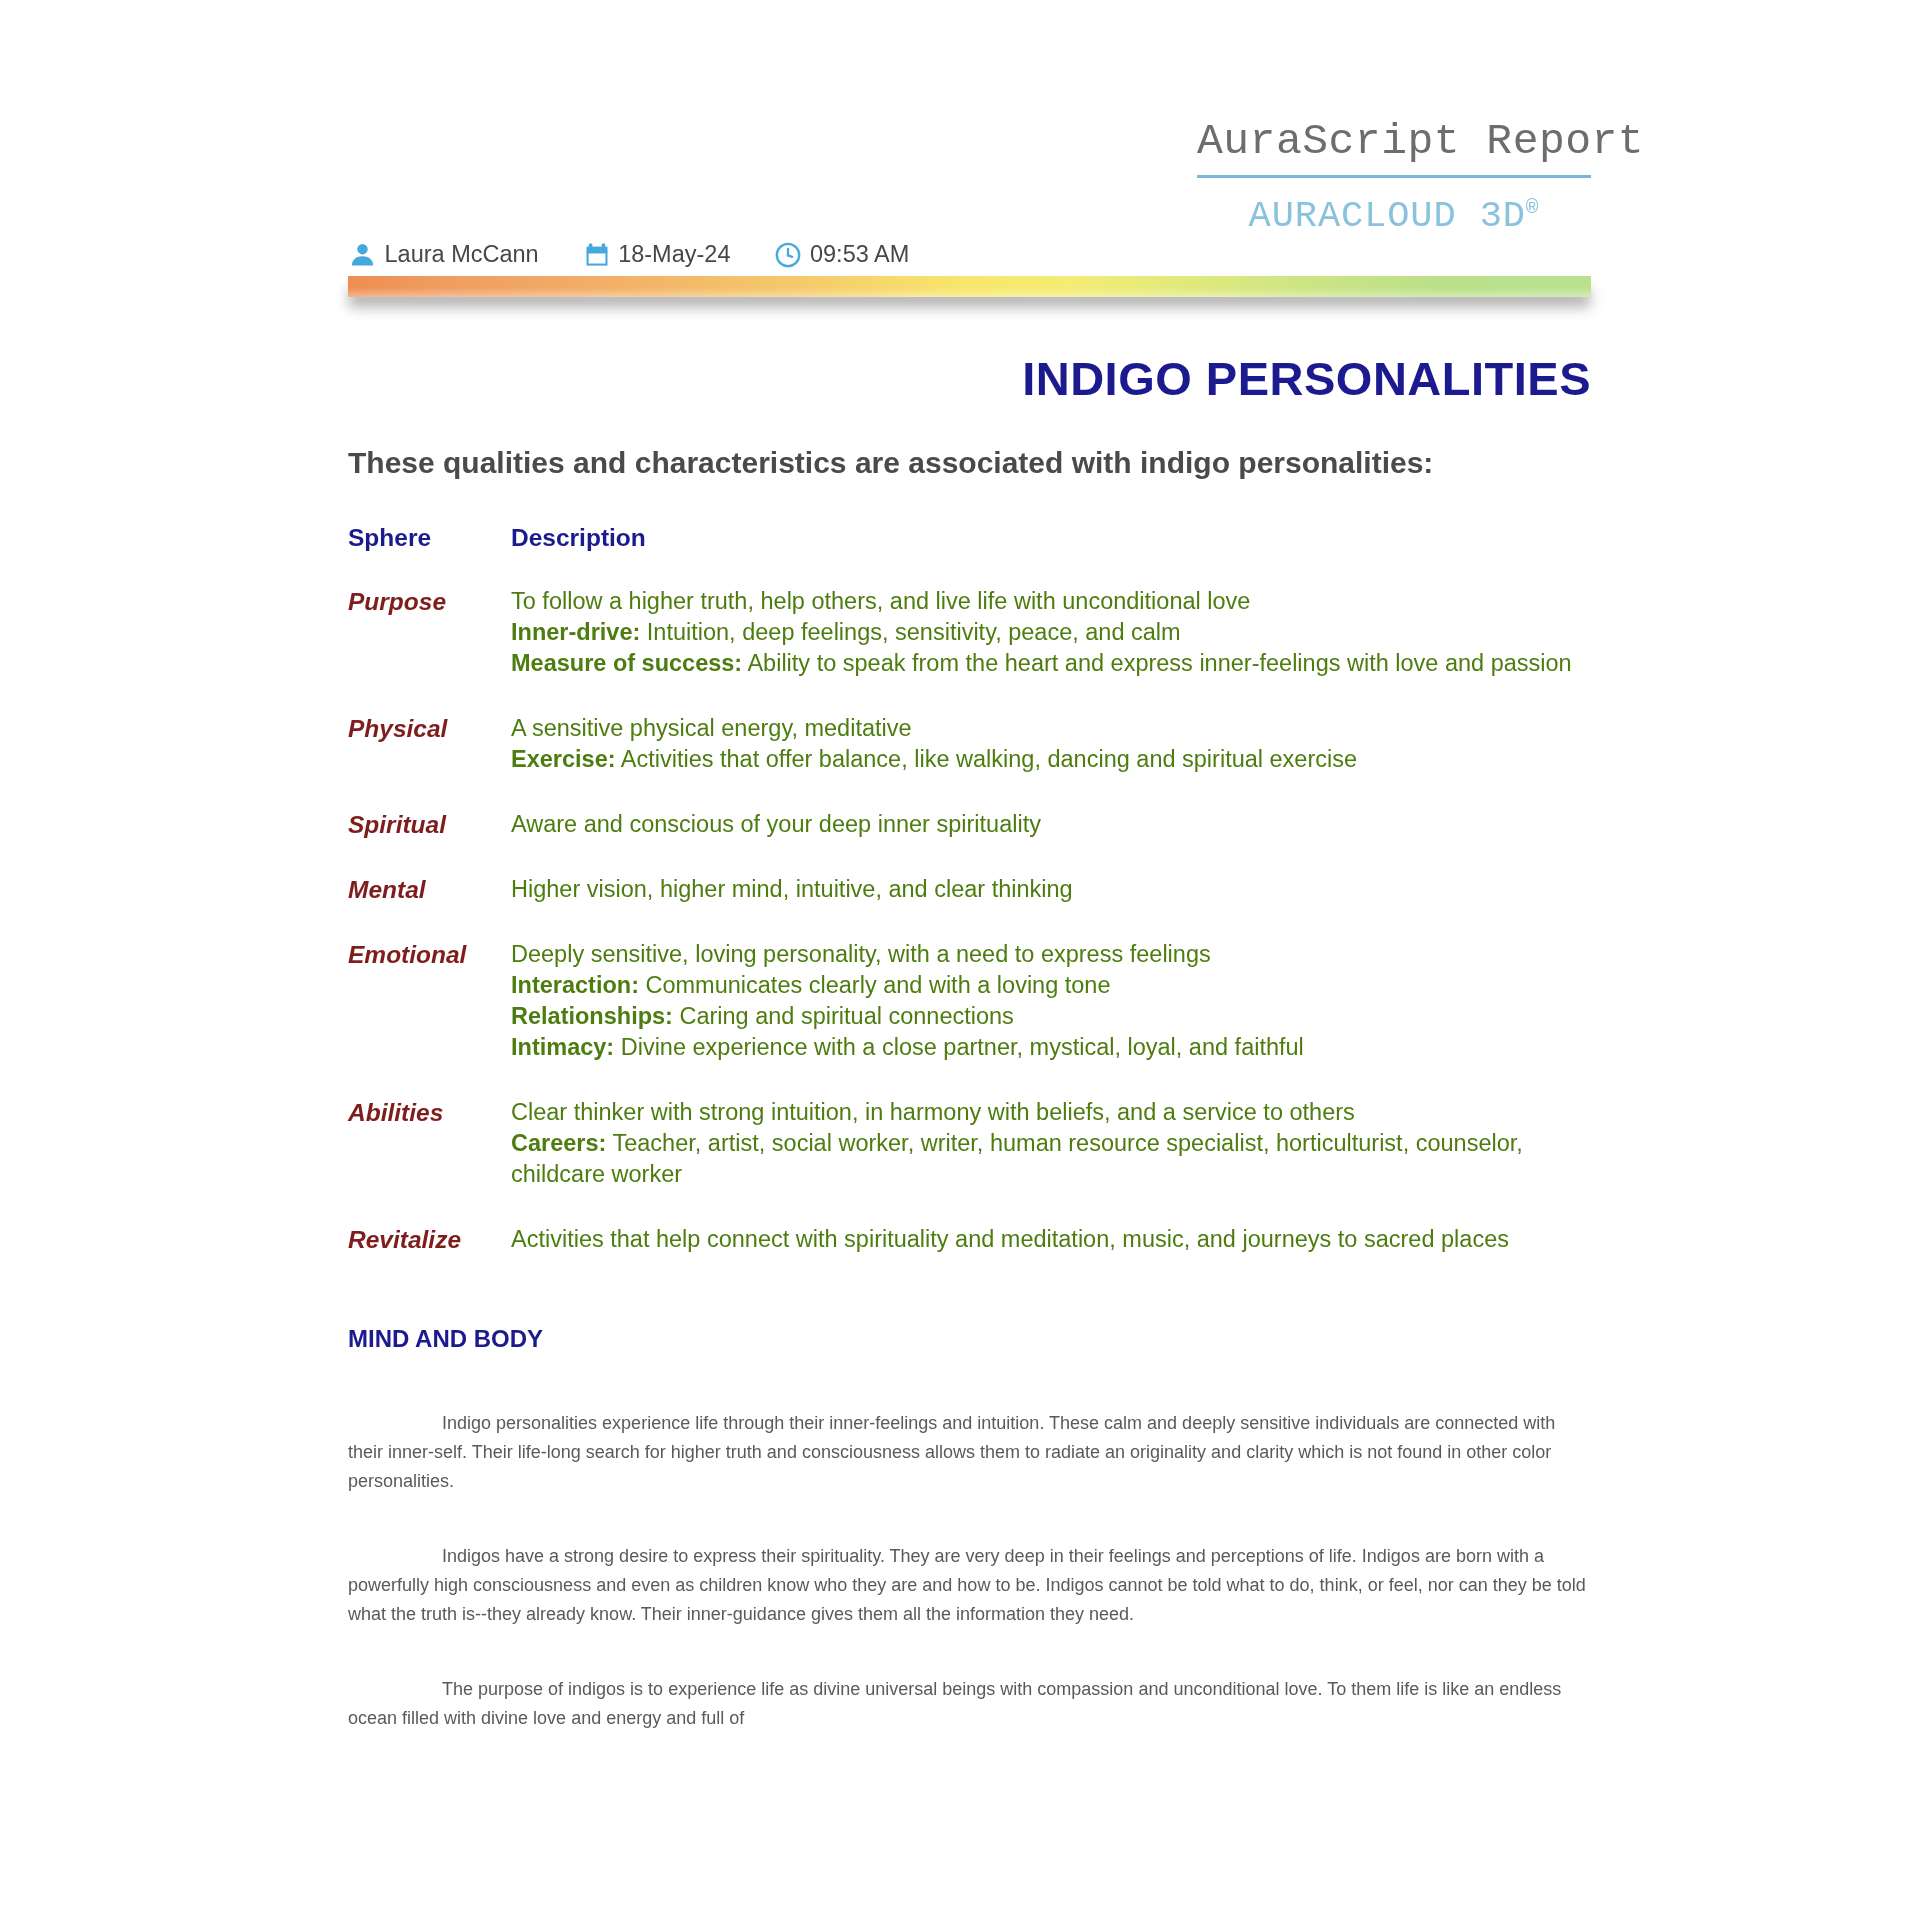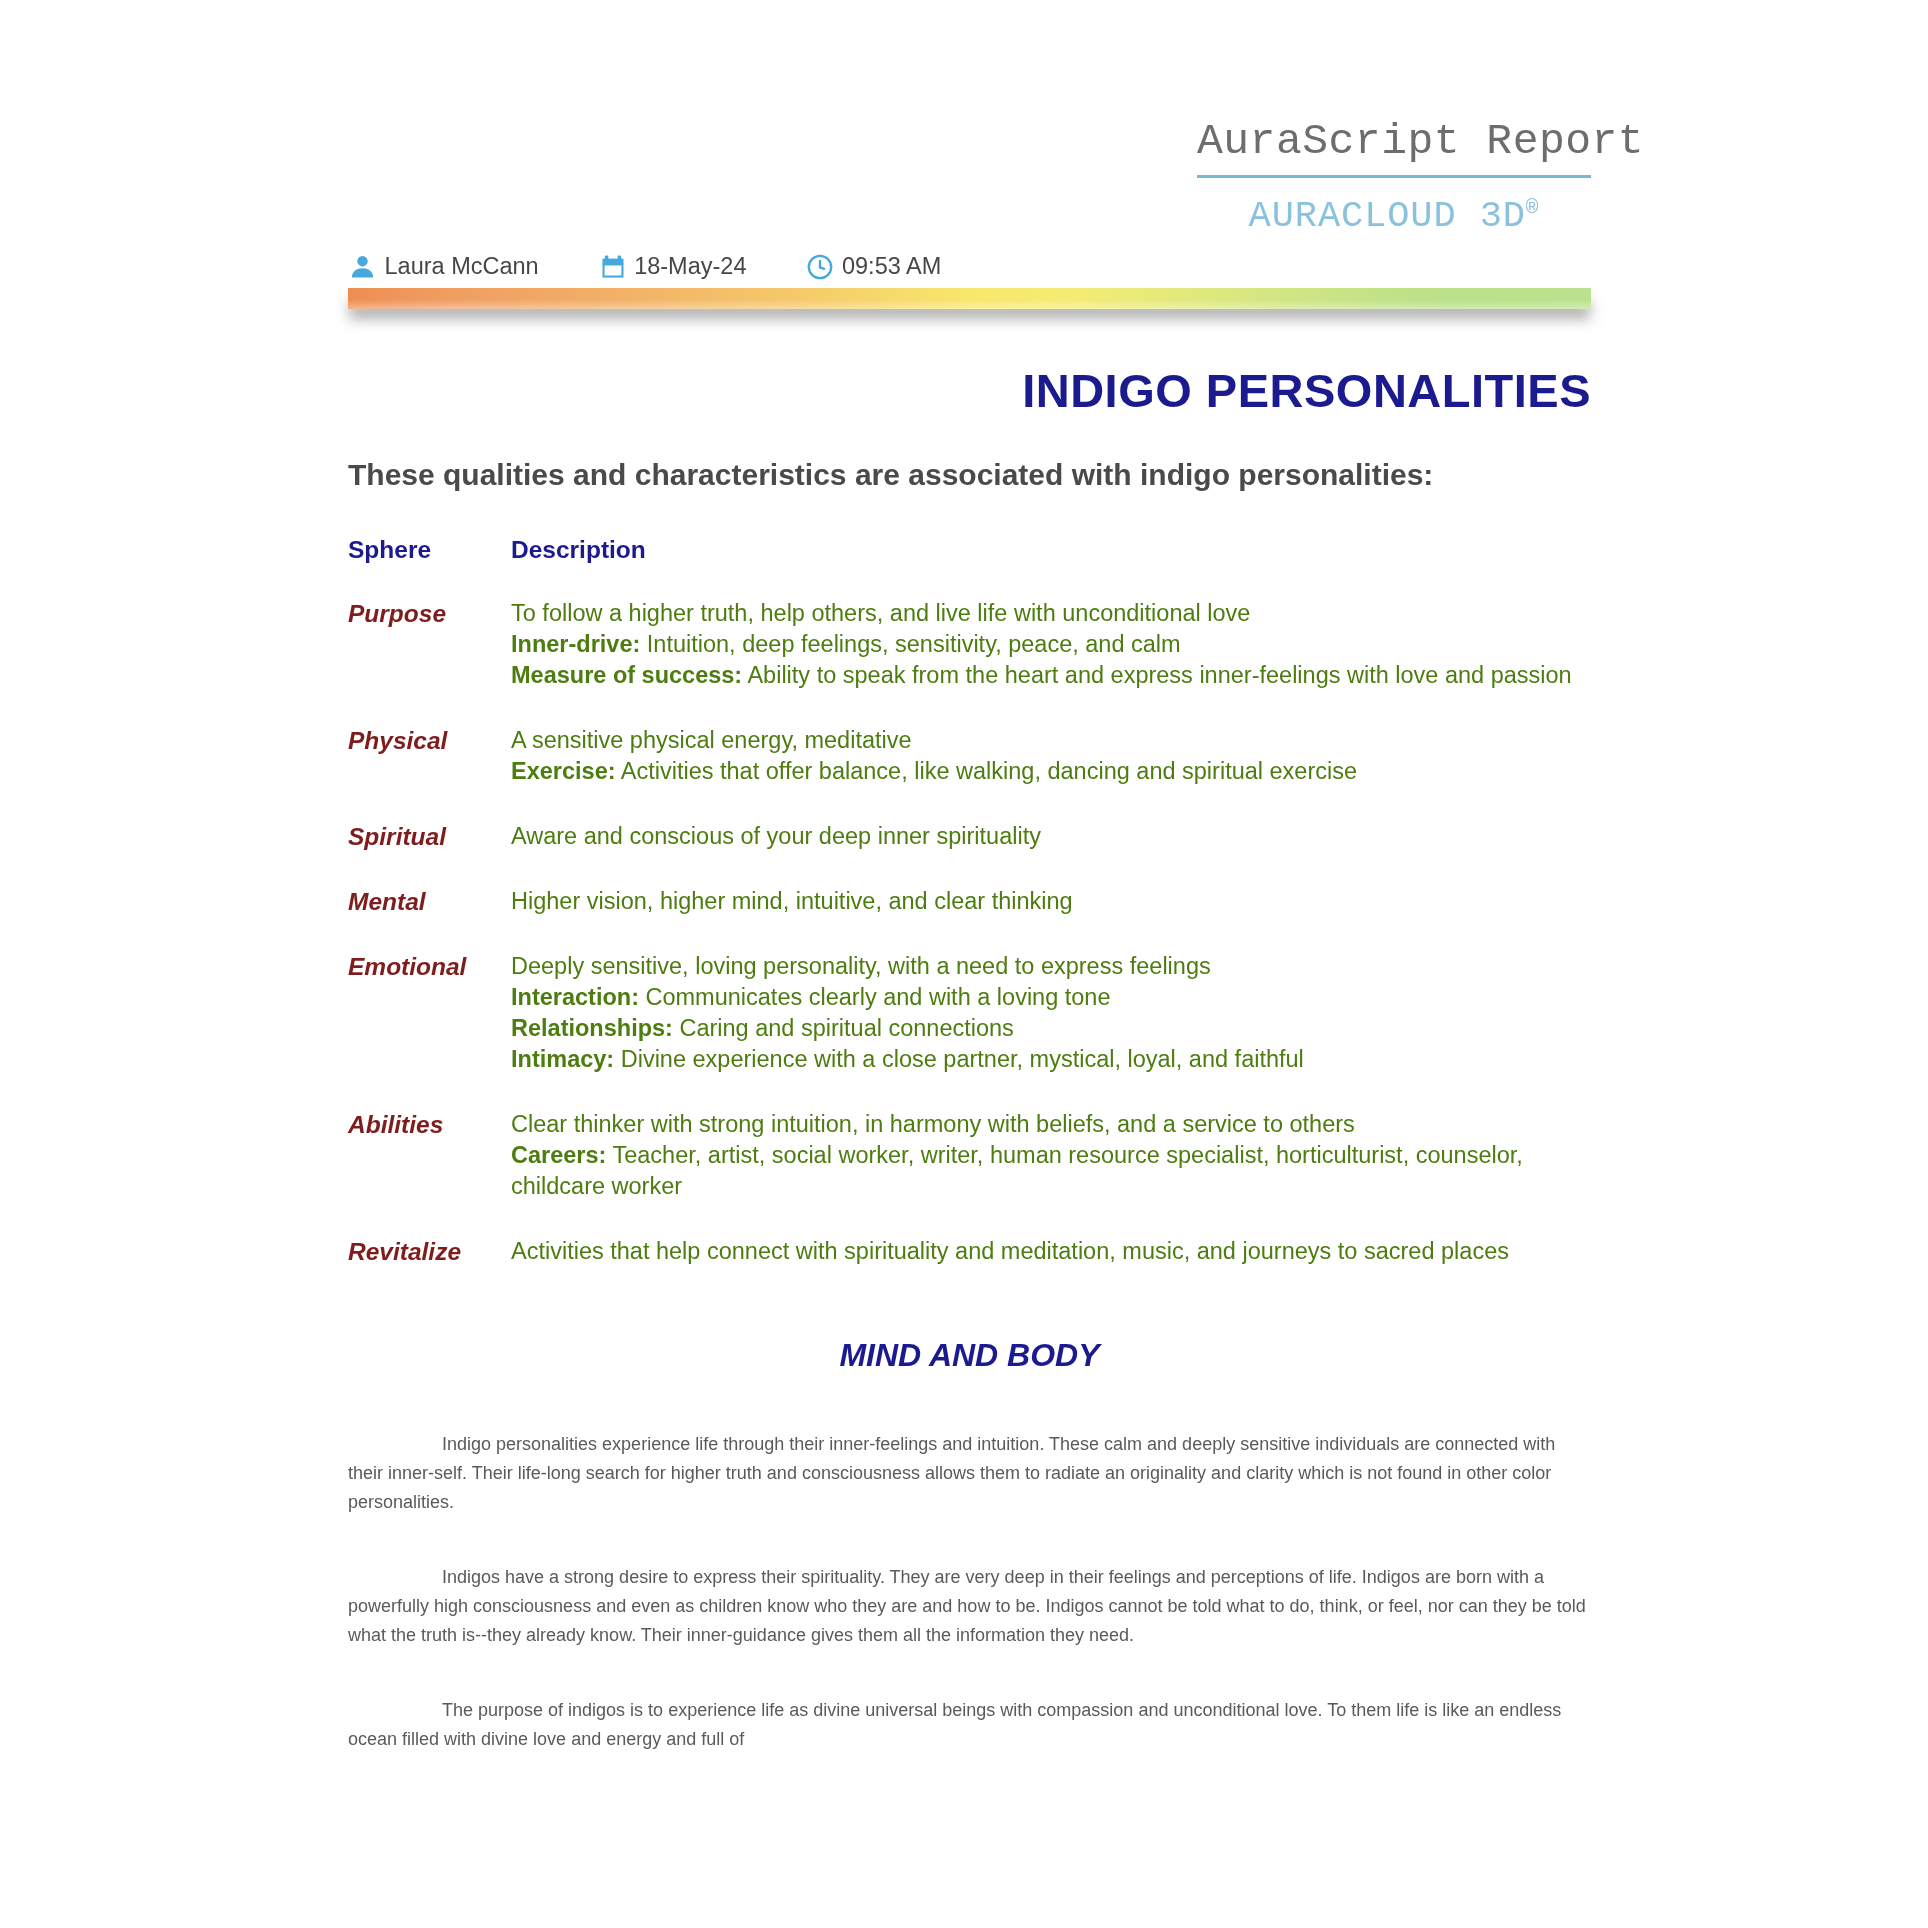--- a/index.html
+++ b/index.html
@@ -41,22 +41,22 @@
     line-height: 41px;
     color: #8ac2de;
     letter-spacing: 0.9px;
     white-space: nowrap;
   }
   .logo-brand sup { font-size: 21px; }
 
   
   .meta-row {
     display: flex;
-    gap: 60px;
-    margin-top: 15px;
+    gap: 44px;
+    margin-top: 3px;
     font-size: 23.5px;
     color: #474747;
   }
   .meta-item { display: flex; align-items: center; gap: 7.5px; }
   .meta-item svg { display: block; }
 
   
   .rainbow-bar {
     height: 21px;
     margin-top: 6.6px;
@@ -110,25 +110,23 @@
   .col-desc {
     font-size: 23.5px;
     line-height: 31px;
     color: #4d7c0f;
   }
   .col-desc .lead { font-weight: bold; }
 
   
   .section-heading {
     margin: 70px 0 0 0;
-    text-align: center;
-    font-size: 32px;
+    font-size: 24px;
     font-weight: bold;
     color: #1b1b8f;
-    font-style: italic;
   }
   .para {
     margin: 46px 0 0 0;
     font-size: 18px;
     line-height: 29px;
     color: #5a5a5a;
     text-indent: 94px;
   }
   .para:first-of-type { margin-top: 56px; }
 </style>

